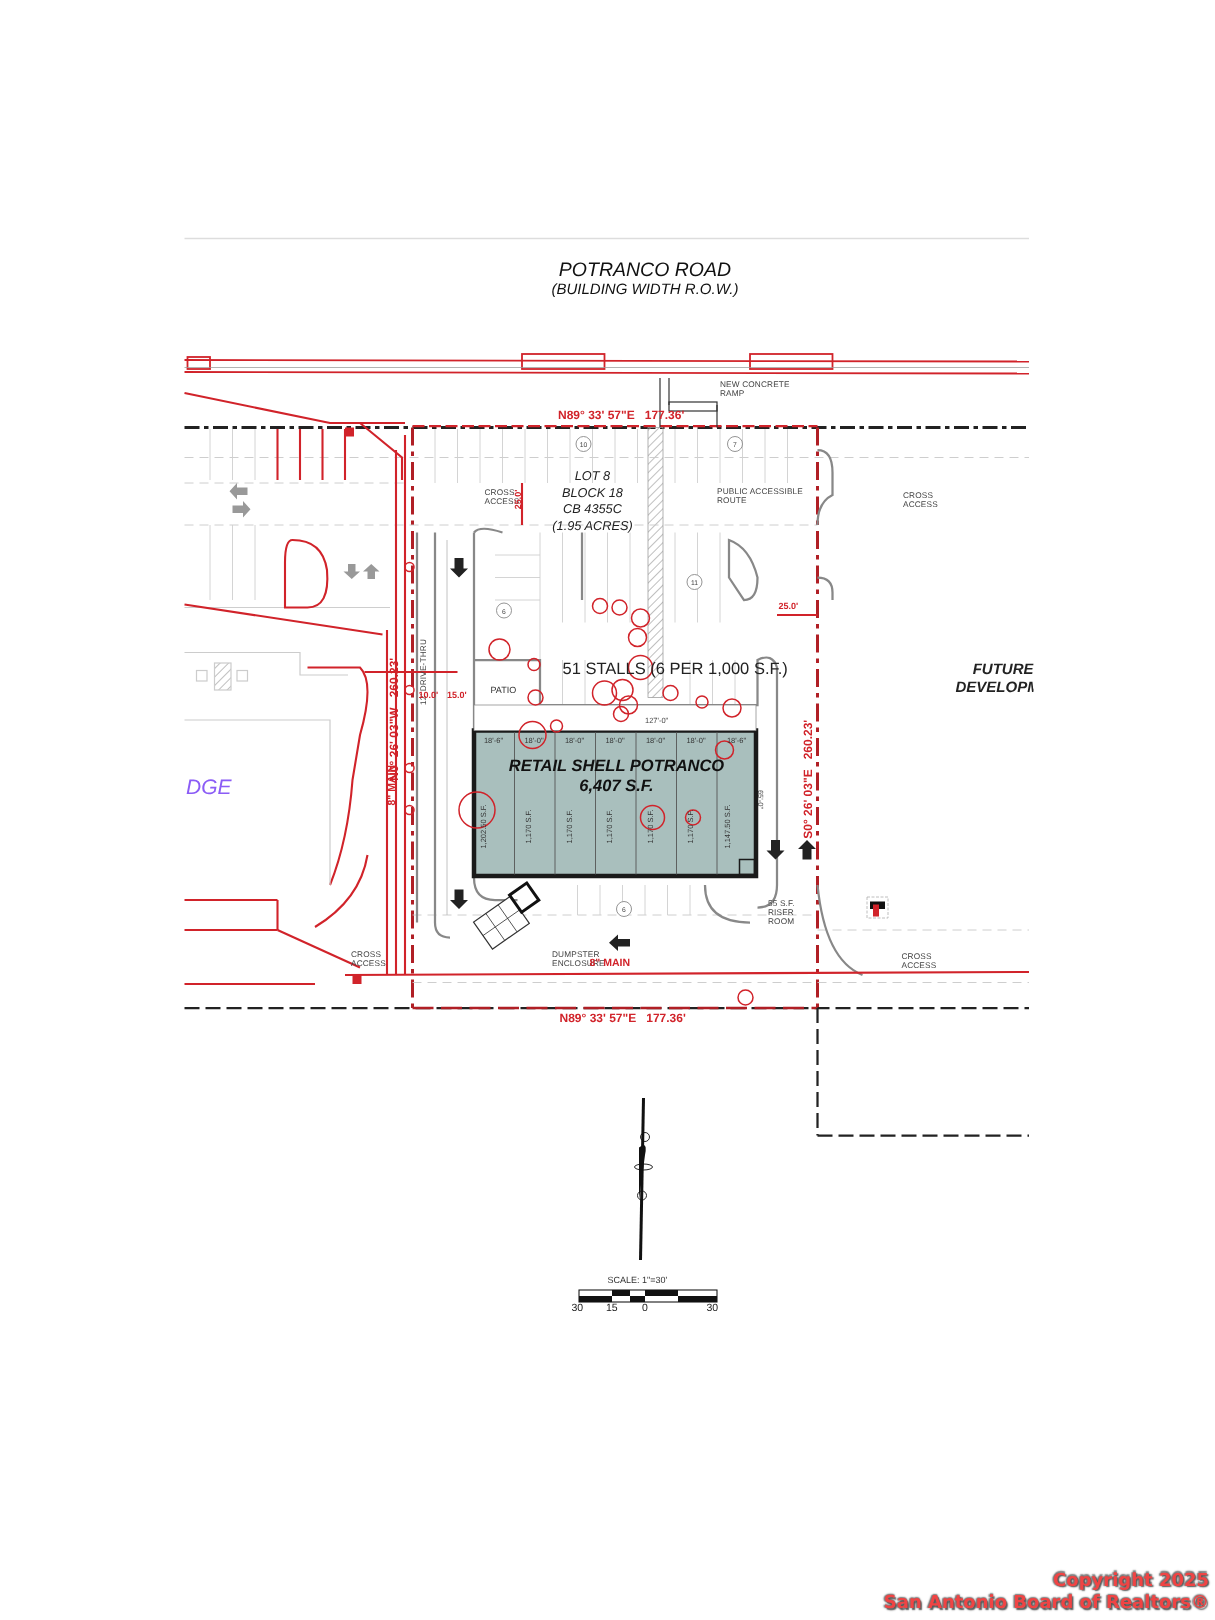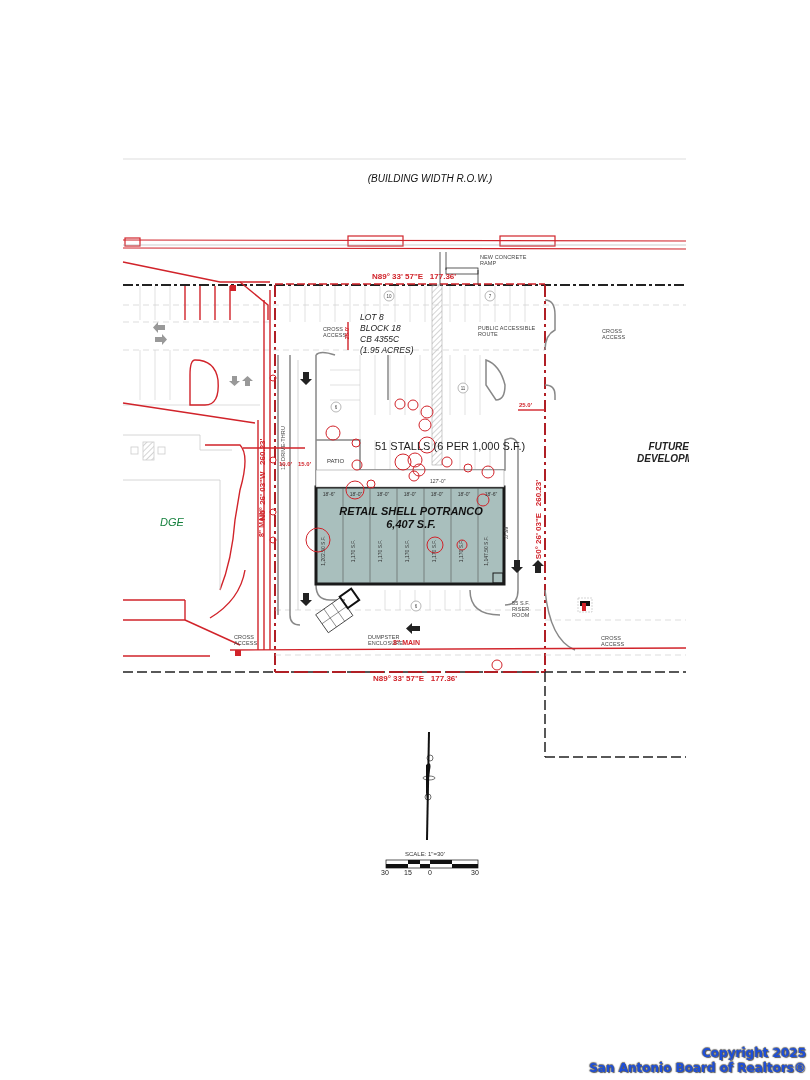--- a/index.html
+++ b/index.html
@@ -3,31 +3,31 @@
 <meta charset="utf-8">
 <style>
   html,body{margin:0;padding:0;background:#ffffff;}
   body{width:810px;height:1080px;position:relative;overflow:hidden;font-family:"Liberation Sans",sans-serif;}
   .abs{position:absolute;}
   .road-title{position:absolute;left:300px;top:172px;width:260px;text-align:center;font-style:italic;color:#111;}
   .road-title .t1{font-size:13px;line-height:15px;}
   .road-title .t2{font-size:12px;line-height:14px;}
   .road-title .t3{font-size:10px;line-height:13px;}
   .lbl{position:absolute;font-size:5.5px;line-height:6px;color:#444;letter-spacing:0.1px;}
-  .lot{position:absolute;left:360px;top:312px;width:70px;text-align:left;font-style:italic;font-size:8.5px;line-height:11px;color:#222;}
+  .lot{position:absolute;left:360px;top:312px;width:70px;text-align:center;font-style:italic;font-size:8.5px;line-height:11px;color:#222;}
   .stalls{position:absolute;left:375px;top:440px;font-size:11px;color:#222;}
   .patio{position:absolute;left:327px;top:458px;font-size:6px;color:#333;}
   .bldg-title{position:absolute;left:318px;top:505px;width:186px;text-align:center;font-style:italic;font-weight:bold;font-size:11px;line-height:13px;color:#111;}
   .future{position:absolute;left:637px;top:441px;font-style:italic;font-weight:bold;font-size:10px;line-height:12px;color:#222;text-align:right;width:60px;}
   .bearing{position:absolute;color:#d1232a;font-size:8px;font-weight:bold;}
   .bay-dim{position:absolute;font-size:5px;color:#333;text-align:center;width:26px;}
   .bay-sf{position:absolute;font-size:5px;color:#333;transform:rotate(-90deg);white-space:nowrap;}
   .scale-lbl{position:absolute;left:405px;top:851px;font-size:6px;color:#333;}
   .scale-nums{position:absolute;top:869px;font-size:7px;color:#222;}
-  .copyright{position:absolute;right:4px;top:1046px;text-align:right;font-family:"DejaVu Sans",sans-serif;font-weight:bold;font-size:12px;line-height:15px;color:#1d4ed8;text-shadow:1px 1px 1px #555,-1px 0 1px #777,0 -1px 1px #777;}
+  .copyright{position:absolute;right:4px;top:1046px;text-align:right;font-family:"DejaVu Sans",sans-serif;font-weight:bold;font-size:12px;line-height:15px;color:#ef4444;text-shadow:1px 1px 1px #555,-1px 0 1px #777,0 -1px 1px #777;}
 </style>
 </head>
 <body>
 
 <svg class="abs" style="left:0;top:0" width="810" height="1080">
 
   <line x1="123" y1="159" x2="686" y2="159" stroke="#ddd" stroke-width="1"></line>
 
   <g stroke="#d1232a" stroke-width="1.2" fill="none">
     <line x1="123" y1="240" x2="686" y2="241"></line>
@@ -270,34 +270,35 @@
     <rect x="386" y="860" width="92" height="8" fill="#fff" stroke="#111" stroke-width="0.7"></rect>
     <rect x="386" y="864" width="22" height="4" fill="#111"></rect>
     <rect x="408" y="860" width="12" height="4" fill="#111"></rect>
     <rect x="420" y="864" width="10" height="4" fill="#111"></rect>
     <rect x="430" y="860" width="22" height="4" fill="#111"></rect>
     <rect x="452" y="864" width="26" height="4" fill="#111"></rect>
   </g>
 </svg>
 
 <div class="road-title">
+  <div class="t1">POTRANCO ROAD</div>
   <div class="t3">(BUILDING WIDTH R.O.W.)</div>
 </div>
 
 <div class="lbl" style="left:480px;top:254px;width:55px;">NEW CONCRETE RAMP</div>
 <div class="lbl" style="left:323px;top:326px;width:25px;">CROSS ACCESS</div>
 <div class="lbl" style="left:478px;top:325px;width:60px;">PUBLIC ACCESSIBLE ROUTE</div>
 <div class="lbl" style="left:602px;top:328px;width:30px;">CROSS ACCESS</div>
 <div class="lbl" style="left:234px;top:634px;width:25px;">CROSS ACCESS</div>
 <div class="lbl" style="left:601px;top:635px;width:30px;">CROSS ACCESS</div>
 <div class="lbl" style="left:368px;top:634px;width:40px;">DUMPSTER ENCLOSURE</div>
 <div class="lbl" style="left:512px;top:600px;width:22px;">55 S.F. RISER ROOM</div>
 <div class="lbl" style="left:280px;top:470px;transform:rotate(-90deg);transform-origin:left top;white-space:nowrap;">12' DRIVE-THRU</div>
 <div class="patio">PATIO</div>
-<div class="abs" style="left:124px;top:516px;font-size:11px;color:#15803d;font-style:italic;margin-left:36px;">DGE</div>
+<div class="abs" style="left:124px;top:516px;font-size:14px;color:#8b5cf6;font-style:italic;">DGE</div>
 
 <div class="lot">
   <div>LOT 8</div>
   <div>BLOCK 18</div>
   <div>CB 4355C</div>
   <div>(1.95 ACRES)</div>
 </div>
 
 <div class="stalls">51 STALLS (6 PER 1,000 S.F.)</div>
 

